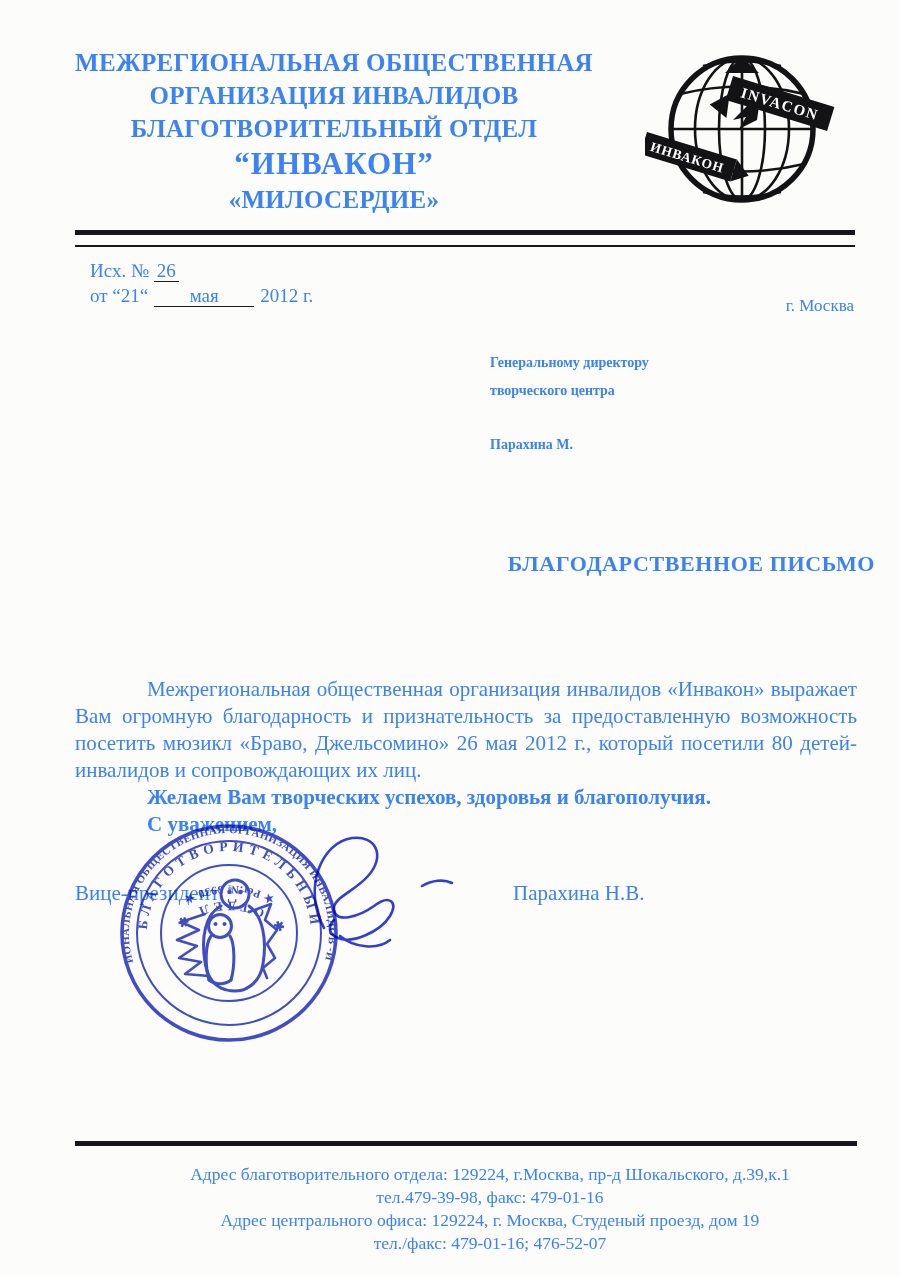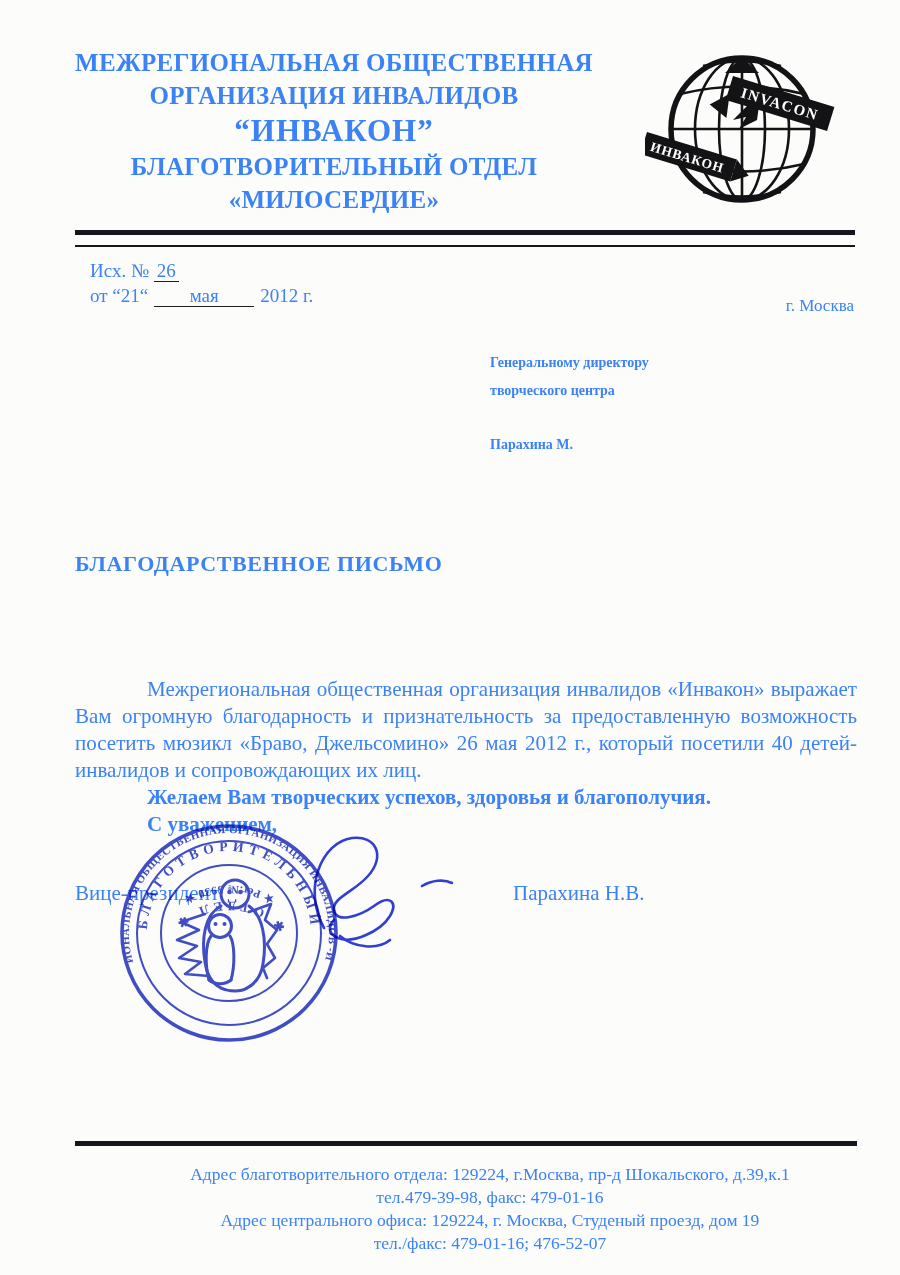--- a/index.html
+++ b/index.html
@@ -22,21 +22,21 @@
   
   .ref{left:90px;top:258px;font-size:19px;line-height:25px;}
   .u{border-bottom:1.6px solid #1d1d1f;padding:0 3px;}
   .month-line{display:inline-block;width:100px;border-bottom:1.6px solid #1d1d1f;
     text-align:center;margin:0 6px;line-height:20px;}
   .city{right:46px;top:296px;font-size:17px;}
   
   .addr{left:490px;top:349px;font-size:14px;font-weight:bold;line-height:28px;}
   .addr .name{margin-top:26px;}
   
-  .doc-title{left:75px;top:551px;width:800px;text-align:left;
+  .doc-title{left:75px;top:551px;width:800px;text-align:right;
     font-size:22px;font-weight:bold;letter-spacing:.6px;}
   .salutation{left:75px;top:628px;width:810px;text-align:center;
     font-size:21px;font-weight:bold;}
   
   .body-text{left:75px;top:676px;width:782px;font-size:21px;line-height:27px;}
   .body-text p{margin:0;}
   .body-text .just{text-align:justify;text-indent:72px;}
   .body-text .ind{text-indent:72px;font-weight:bold;}
   
   .sig-role{left:75px;top:881px;font-size:21px;}
@@ -51,22 +51,22 @@
   svg text{font-family:"Liberation Serif","DejaVu Serif",serif;}
 </style>
 </head>
 <body>
 
 <div id="page">
 
   <div class="abs lh-block">
     <div class="lh-line">МЕЖРЕГИОНАЛЬНАЯ ОБЩЕСТВЕННАЯ</div>
     <div class="lh-line">ОРГАНИЗАЦИЯ ИНВАЛИДОВ</div>
+    <div class="lh-line">БЛАГОТВОРИТЕЛЬНЫЙ ОТДЕЛ</div>
     <div class="lh-line big">“ИНВАКОН”</div>
-    <div class="lh-line">БЛАГОТВОРИТЕЛЬНЫЙ ОТДЕЛ</div>
     <div class="lh-line">«МИЛОСЕРДИЕ»</div>
   </div>
 
   <svg class="abs" style="left:645px;top:42px;" width="195" height="174" viewBox="0 0 195 174">
     <g fill="none" stroke="#131316">
       <circle cx="97" cy="87" r="71" stroke-width="5.5"></circle>
       <ellipse cx="97" cy="87" rx="47" ry="71" stroke-width="2.6"></ellipse>
       <ellipse cx="97" cy="87" rx="23" ry="71" stroke-width="2.6"></ellipse>
       <line x1="97" y1="16" x2="97" y2="158" stroke-width="2.6"></line>
       <line x1="26" y1="87" x2="168" y2="87" stroke-width="2.6"></line>
@@ -109,21 +109,21 @@
 
   <div class="abs addr">
     <div>Генеральному директору</div>
     <div>творческого центра</div>
     <div class="name">Парахина М.</div>
   </div>
 
   <div class="abs doc-title">БЛАГОДАРСТВЕННОЕ ПИСЬМО</div>
 
   <div class="abs body-text">
-    <p class="just">Межрегиональная общественная организация инвалидов «Инвакон» выражает Вам огромную благодарность и признательность за предоставленную возможность посетить мюзикл «Браво, Джельсомино» 26 мая 2012 г., который посетили 40 детей-инвалидов и сопровождающих их  лиц.</p>
+    <p class="just">Межрегиональная общественная организация инвалидов «Инвакон» выражает Вам огромную благодарность и признательность за предоставленную возможность посетить мюзикл «Браво, Джельсомино» 26 мая 2012 г., который посетили 80 детей-инвалидов и сопровождающих их  лиц.</p>
     <p class="ind">Желаем Вам творческих успехов, здоровья и благополучия.</p>
     <p class="ind">С уважением,</p>
   </div>
 
   <div class="abs sig-role">Вице-президент</div>
   <div class="abs sig-name">Парахина Н.В.</div>
 
   <svg class="abs stamp" width="226" height="226" viewBox="0 0 226 226">
     <defs>
       <path id="stOuterTop" d="M 17,141 A 100,100 0 1 1 209,141"></path>

